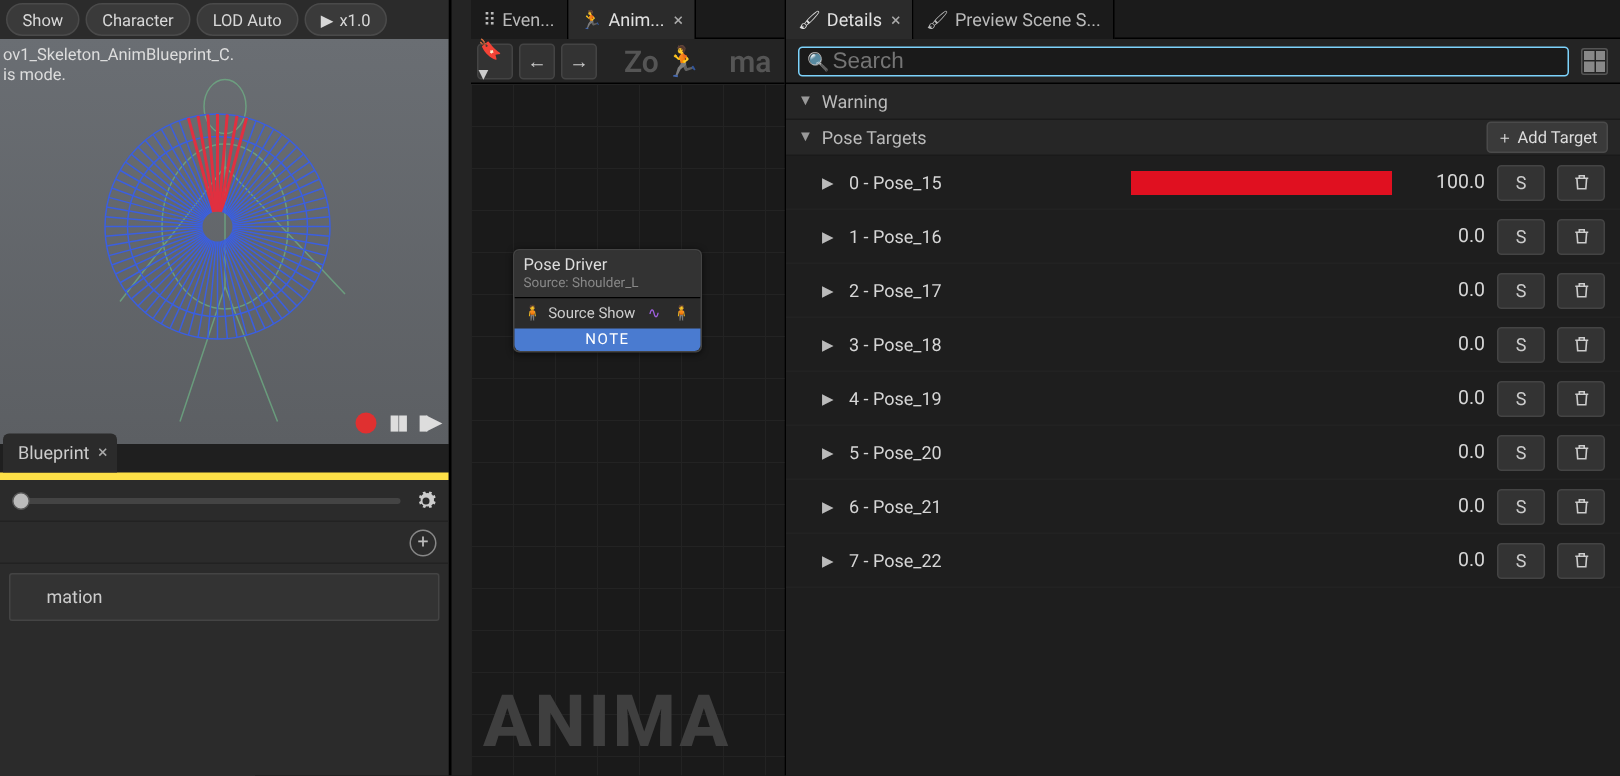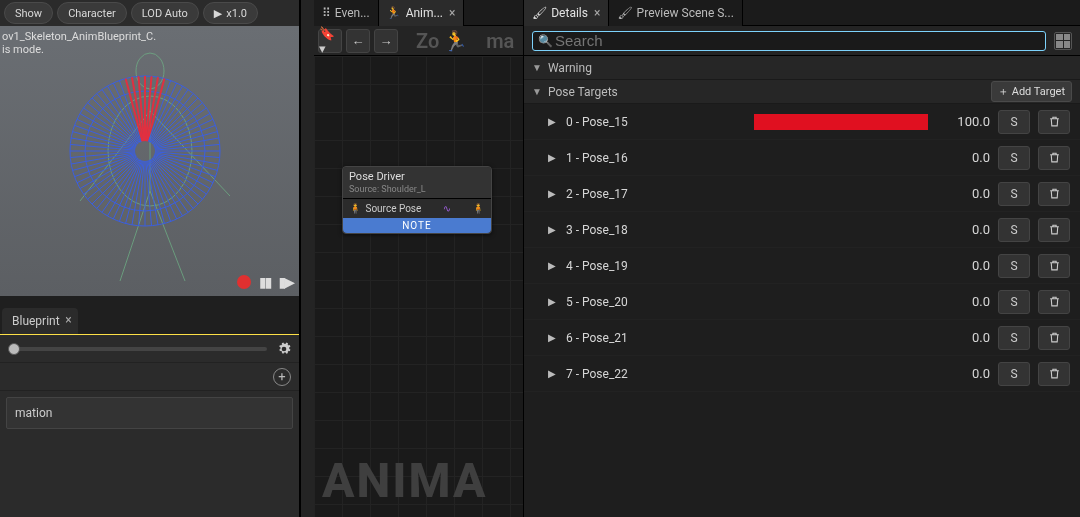--- a/index.html
+++ b/index.html
@@ -26,21 +26,21 @@
   }
   .vp-text { position:absolute; top:4px; left:0; font-size:11px; color:#ddd; padding-left:2px;}
   .mannequin {
     position:absolute; left:50%; top:50%; transform:translate(-50%,-48%);
   }
   .vp-controls {
     position:absolute; right:6px; bottom:6px; display:flex; gap:8px; align-items:center;
   }
   .rec { width:14px; height:14px; border-radius:50%; background:#e03030; }
   .pause, .step { color:#ddd; font-size:14px; letter-spacing:-2px;}
-  .asset-tabs { height:39px; background:#1f1f1f; display:flex; align-items:flex-end; border-bottom:1px solid #fde047;}
+  .asset-tabs { height:24px; background:#1f1f1f; display:flex; align-items:flex-end; border-bottom:5px solid #fde047;}
   .asset-tab {
     background:#2b2b2b; height:26px; padding:4px 18px 4px 10px; border-top-left-radius:4px; border-top-right-radius:4px;
     font-size:12px; color:#ccc; display:flex; align-items:center; gap:6px; position:relative; margin-left:2px;
   }
   .asset-tab .x { position:absolute; right:6px; top:5px; color:#aaa; font-size:12px; cursor:pointer;}
   .asset-body { flex:1; background:#2b2b2b; }
   .asset-row {
     height:28px; display:flex; align-items:center; justify-content:flex-end;
     padding:0 8px; border-bottom:1px solid #222;
   }
@@ -51,21 +51,21 @@
     position:absolute; top:-4px; left:0; width:12px; height:12px; border-radius:50%;
     background:#bbb; border:1px solid #555;
   }
   .gear-icon { width:14px;height:14px; color:#ccc; }
   .plus-circle {
     width:18px;height:18px;border:1px solid #888;border-radius:50%;
     display:flex;align-items:center;justify-content:center;color:#bbb;font-size:13px;
   }
   .list-item {
     height:32px; background:#333; border:1px solid #444; border-radius:2px;
-    margin:6px; padding:0 8px; display:flex; align-items:center; font-size:12px; color:#ccc;
+    margin:6px; padding:0 24px; display:flex; align-items:center; font-size:12px; color:#ccc;
   }
   .left-gutter { width:14px; background:#242424; border-left:1px solid #000;}
 
   
   .mid-col { width:210px; display:flex; flex-direction:column; background:#151515; border-right:1px solid #000;}
   .tabs-bar { height:26px; background:#1b1b1b; display:flex; border-bottom:1px solid #000;}
   .tab {
     height:26px; padding:4px 8px; font-size:12px; color:#bbb;
     display:flex; align-items:center; gap:4px; border-right:1px solid #000;
     background:#1b1b1b;
@@ -83,21 +83,21 @@
   .zoom-label { color:#555; font-size:20px; font-weight:600; margin-left:14px;}
   .graph-canvas {
     flex:1; position:relative; overflow:hidden;
     background-color:#1a1a1a;
     background-image:
       linear-gradient(#232323 1px, transparent 1px),
       linear-gradient(90deg,#232323 1px, transparent 1px);
     background-size: 28px 28px;
   }
   .node {
-    position:absolute; top:110px; left:28px; width:150px;
+    position:absolute; top:110px; left:28px; width:126px;
     background:#2b2b2b; border:1px solid #444; border-radius:4px;
     box-shadow:0 1px 4px rgba(0,0,0,.6);
     font-size:10px;
   }
   .node-header { background:#333; padding:3px 6px; line-height:1.25; border-bottom:1px solid #000; border-radius:4px 4px 0 0;}
   .node-header .title { color:#ddd; font-size:11px; }
   .node-header .sub { color:#888; font-size:9px;}
   .node-body { padding:4px 6px; display:flex; align-items:center; justify-content:space-between;}
   .pin { display:flex; align-items:center; gap:4px; color:#ccc;}
   .pin-icon { color:#ccc; font-size:10px;}
@@ -340,21 +340,21 @@
       <circle cx="145" cy="196" r="4" fill="#ddd"></circle>
     </svg>
     <div class="node">
       <div class="node-header">
         <div class="title">Pose Driver</div>
         <div class="sub">Source: Shoulder_L</div>
       </div>
       <div class="node-body">
         <div class="pin">
           <span class="pin-icon">🧍</span>
-          <span>Source Pose</span>
+          <span>Source Show</span>
         </div>
         <span class="squiggle">∿</span>
         <div class="pin">
           <span class="pin-icon">🧍</span>
         </div>
       </div>
       <div class="node-note">NOTE</div>
     </div>
     <div class="watermark">ANIMA</div>
   </div>

